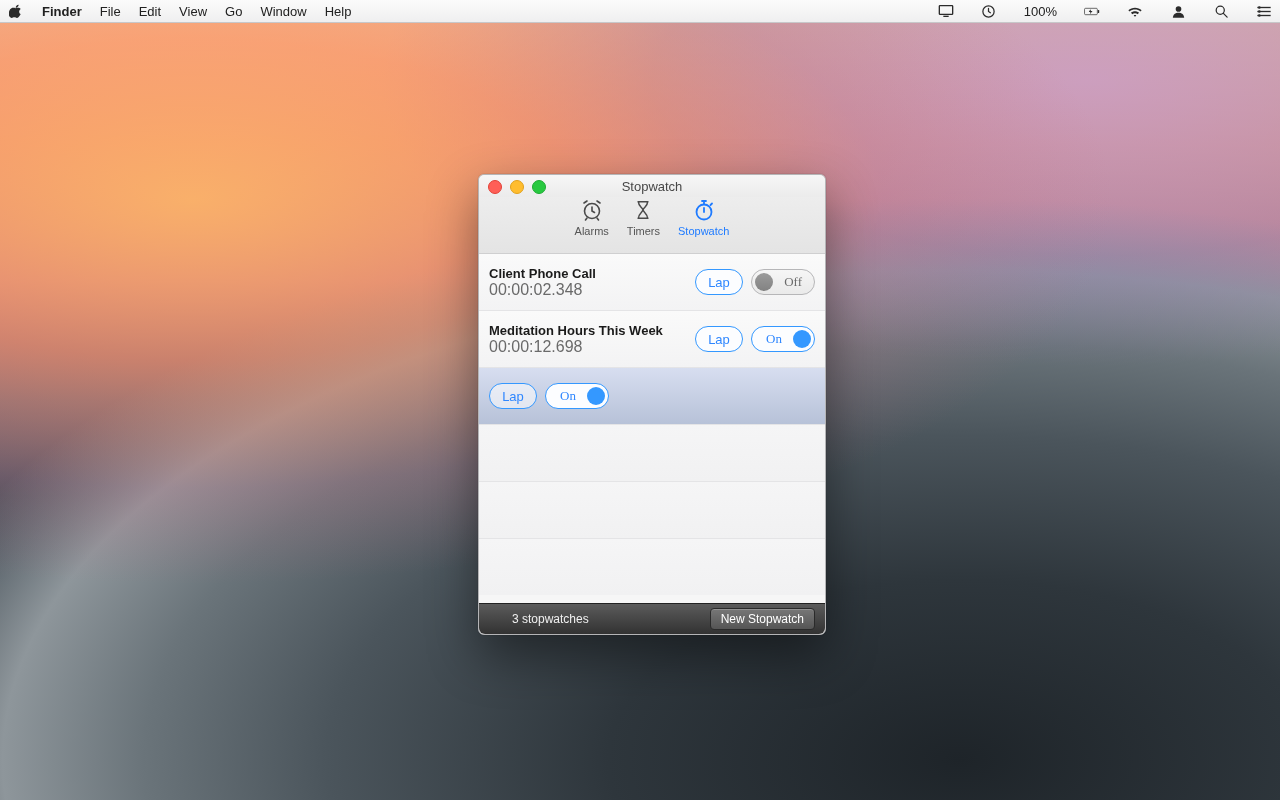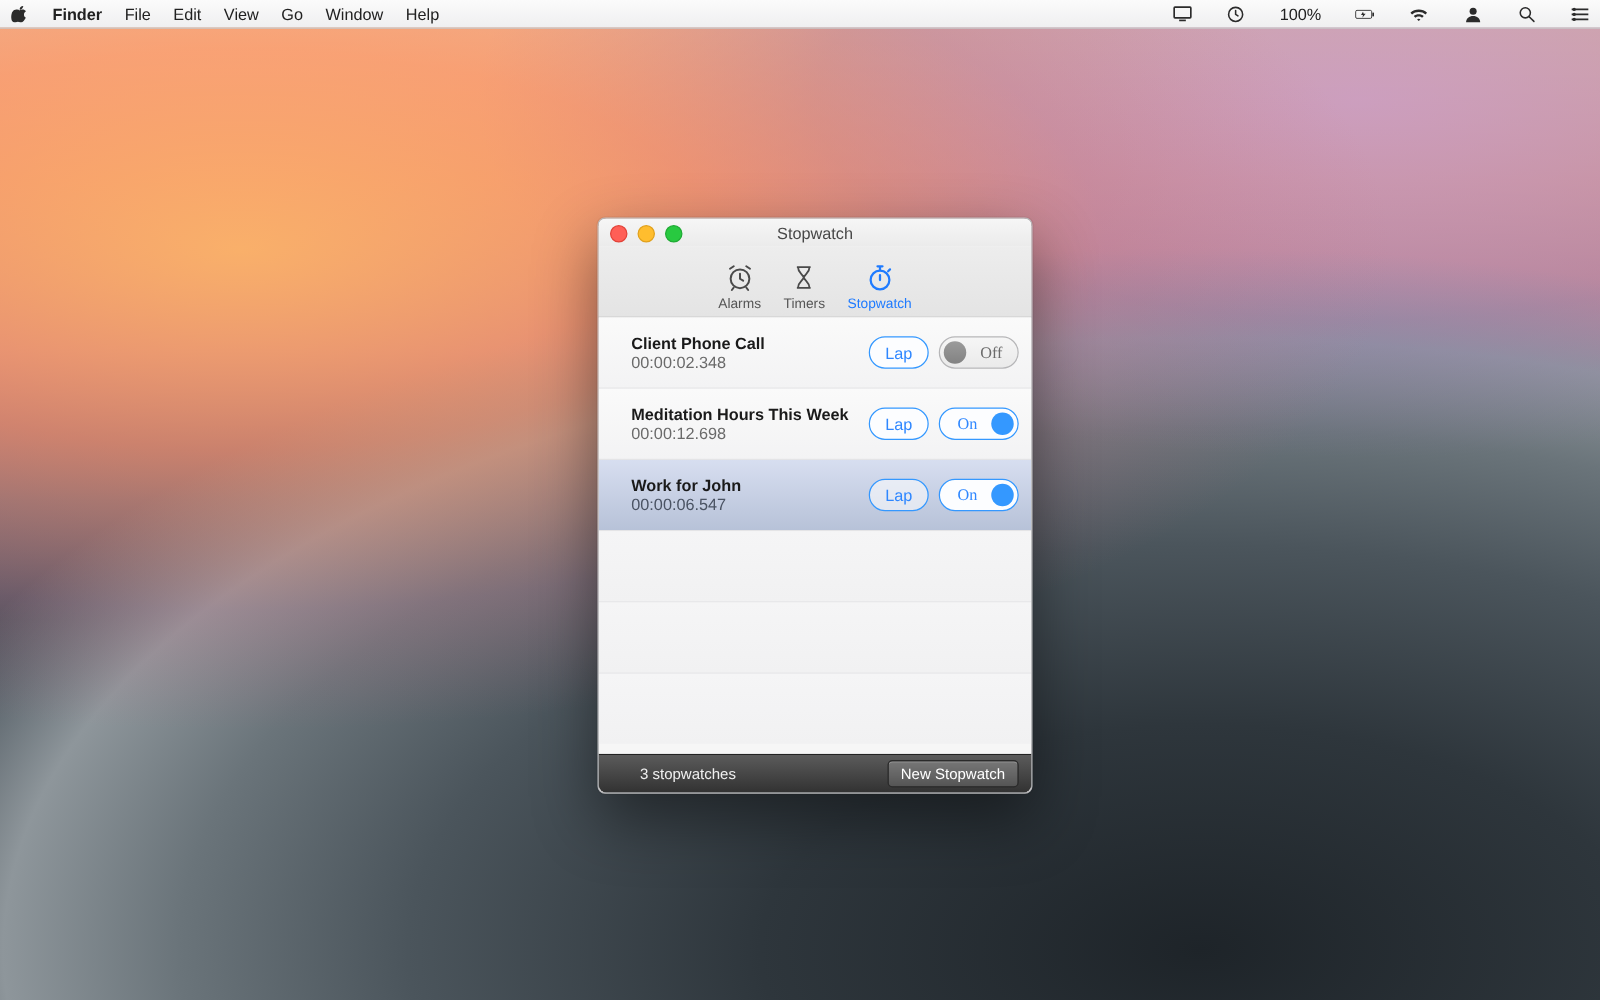--- a/index.html
+++ b/index.html
@@ -25,31 +25,31 @@
     background:linear-gradient(#f7f7f7,#f0f0f0);border:1px solid #b5b5b7;border-radius:6px;
     box-shadow:0 20px 50px rgba(0,0,0,.45),0 0 0 1px rgba(0,0,0,.05);display:flex;flex-direction:column;}
   .titlebar{height:22px;display:flex;align-items:center;position:relative;border-top-left-radius:6px;border-top-right-radius:6px;
     background:linear-gradient(#f6f6f6,#ebebeb);}
   .traffic{display:flex;gap:8px;position:absolute;left:9px;top:5px;}
   .tl{width:12px;height:12px;border-radius:50%;}
   .tl.close{background:#ff5f57;border:1px solid #e24238;}
   .tl.min{background:#ffbd2e;border:1px solid #e1a11c;}
   .tl.max{background:#28c940;border:1px solid #1fab34;}
   .titlebar .title{margin:0 auto;font-size:13px;color:#474747;}
-  .toolbar{height:52px;background:linear-gradient(#ededed,#e4e4e4);border-bottom:1px solid #cfcfd0;display:flex;justify-content:center;align-items:flex-end;gap:18px;padding-bottom:4px;}
+  .toolbar{height:52px;background:linear-gradient(#ededed,#e4e4e4);border-bottom:1px solid #cfcfd0;display:flex;justify-content:center;align-items:flex-start;gap:18px;padding-bottom:4px;}
   .toolbtn{display:flex;flex-direction:column;align-items:center;gap:2px;font-size:11px;color:#555;}
   .toolbtn.active{color:#1f7bff;}
   .toolbtn .ticon{width:26px;height:26px;display:flex;align-items:center;justify-content:center;}
 
   .list{flex:1;background:#f6f6f6;overflow:hidden;}
   .row{height:56px;border-bottom:1px solid #e4e4e6;display:flex;align-items:center;padding:0 10px;gap:8px;background:linear-gradient(#fafafa,#f3f3f4);}
   .row.selected{background:linear-gradient(#d7def0,#b7c2d8);}
-  .row .info{flex:1;min-width:0;margin-left:16px;}
+  .row .info{flex:1;min-width:0;}
   .row .name{font-weight:700;font-size:13px;color:#1a1a1a;white-space:nowrap;overflow:hidden;text-overflow:ellipsis;}
-  .row .time{font-size:13px;color:#6a6a6a;}
+  .row .time{font-size:16px;color:#6a6a6a;}
   .row.selected .time{color:#4a5363;}
   .pill{height:26px;min-width:48px;padding:0 12px;border-radius:13px;font-size:13px;display:flex;align-items:center;justify-content:center;box-sizing:border-box;}
   .lap{border:1.5px solid #3498ff;color:#2f87ff;background:#fcfdff;}
   .lap.selected{background:rgba(255,255,255,.55);}
   .toggle{width:64px;padding:0 4px;border:1.5px solid;justify-content:flex-start;position:relative;font-family:Liberation Serif, serif;}
   .toggle .knob{width:18px;height:18px;border-radius:50%;position:absolute;top:2.5px;}
   .toggle .tlabel{position:absolute;font-size:13px;top:4px;}
   .toggle.on{border-color:#3498ff;color:#2f87ff;background:#fcfdff;}
   .toggle.on .knob{right:3px;background:#3498ff;}
   .toggle.on .tlabel{left:14px;}
@@ -194,24 +194,20 @@
           <div class="name">Meditation Hours This Week</div>
           <div class="time">00:00:12.698</div>
         </div>
         <div class="pill lap">Lap</div>
         <div class="pill toggle on">
           <span class="tlabel">On</span>
           <span class="knob"></span>
         </div>
       </div>
       <div class="row selected">
-        <div class="info">
-          <div class="name">Work for John</div>
-          <div class="time">00:00:06.547</div>
-        </div>
         <div class="pill lap selected">Lap</div>
         <div class="pill toggle on">
           <span class="tlabel">On</span>
           <span class="knob"></span>
         </div>
       </div>
       <div class="emptyrow"></div>
       <div class="emptyrow"></div>
       <div class="emptyrow"></div>
     </div>

